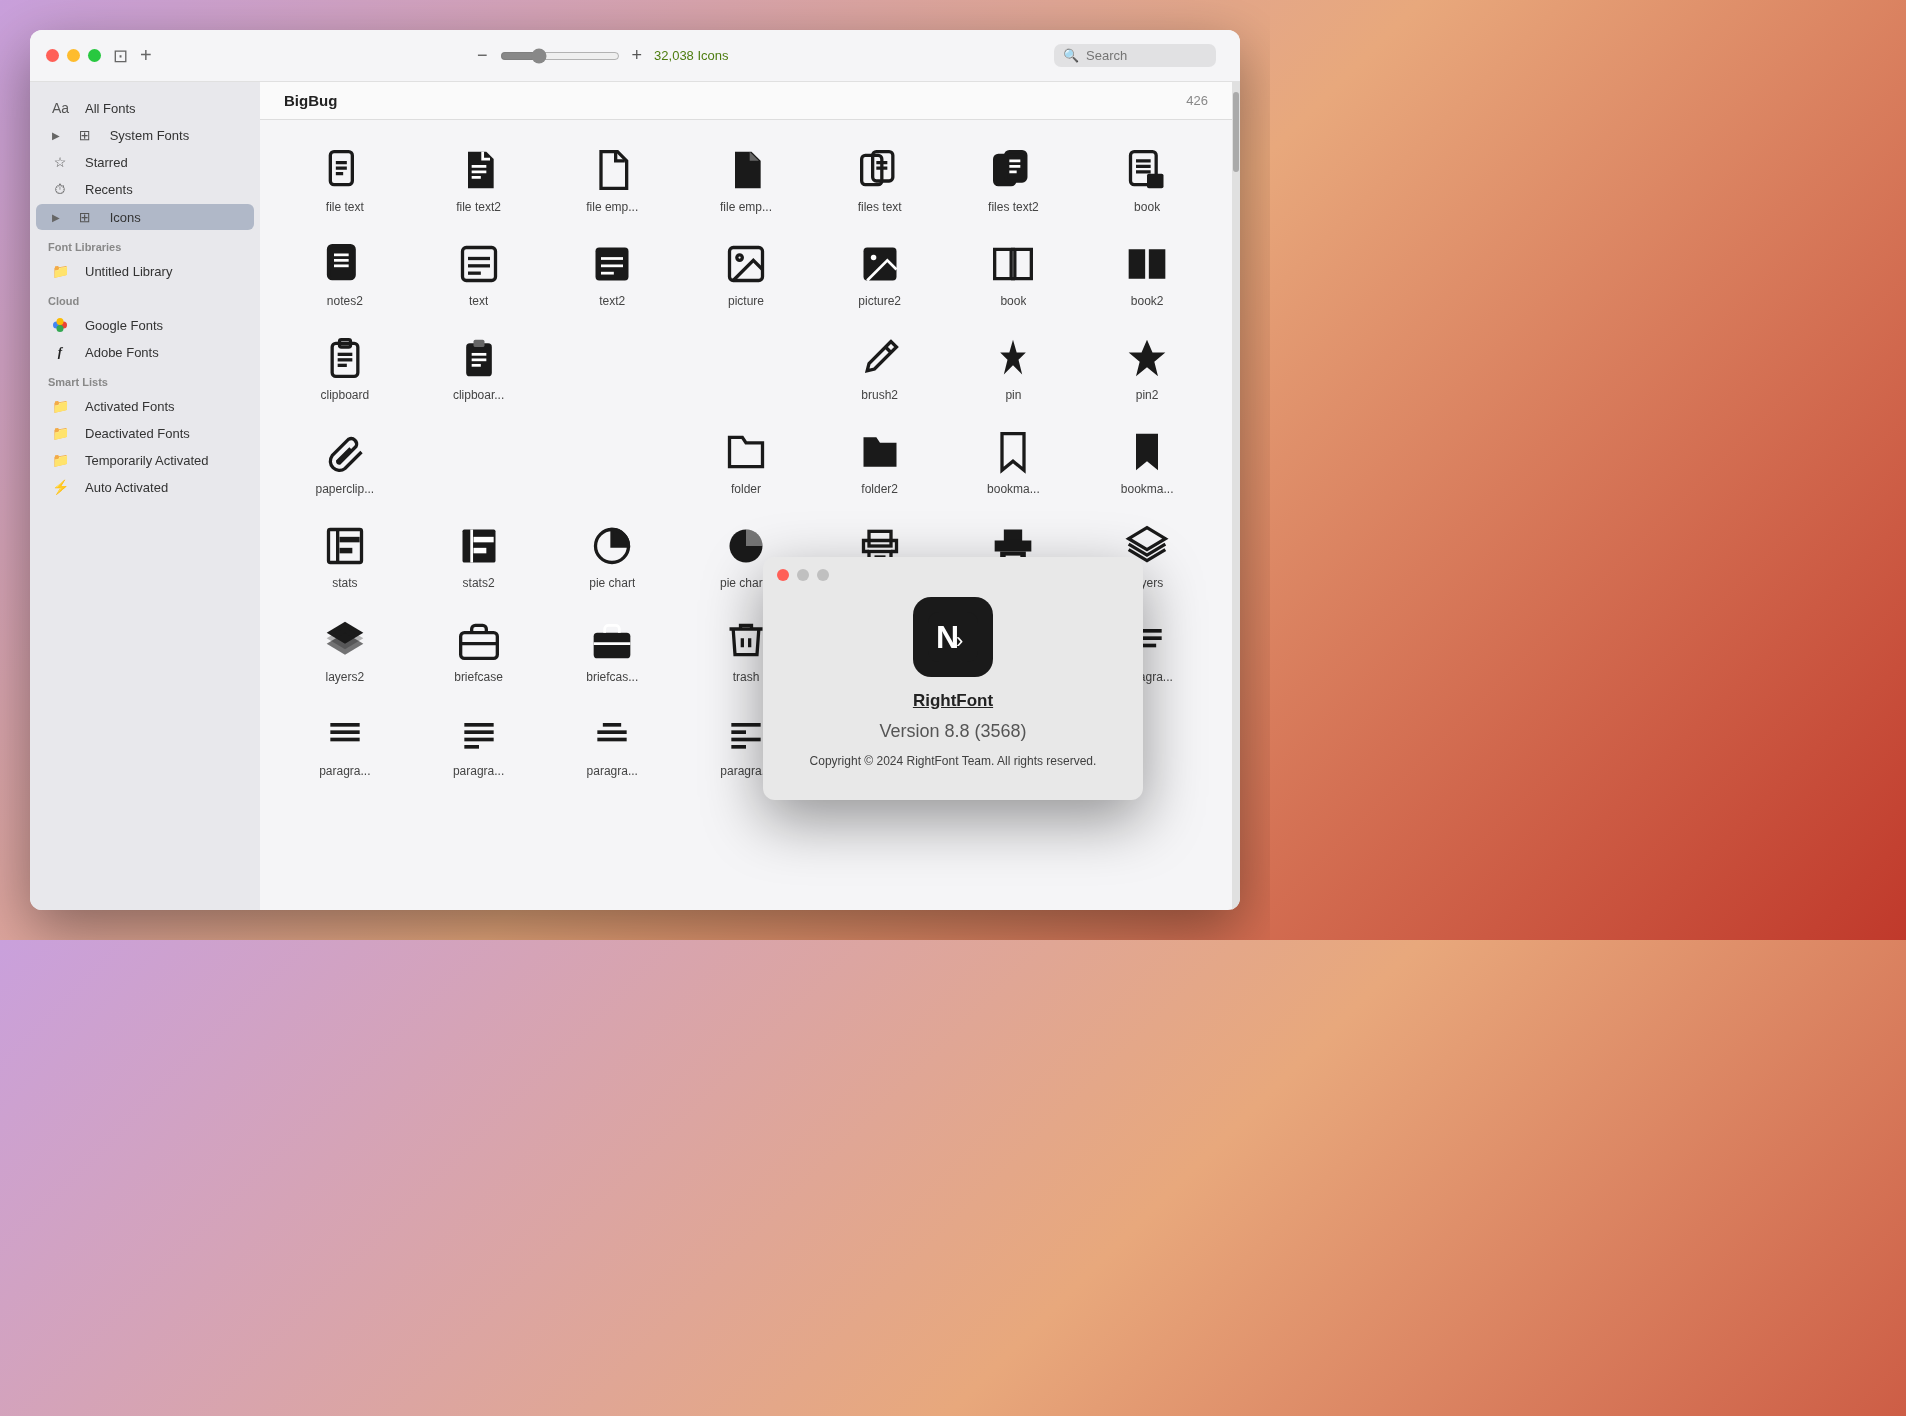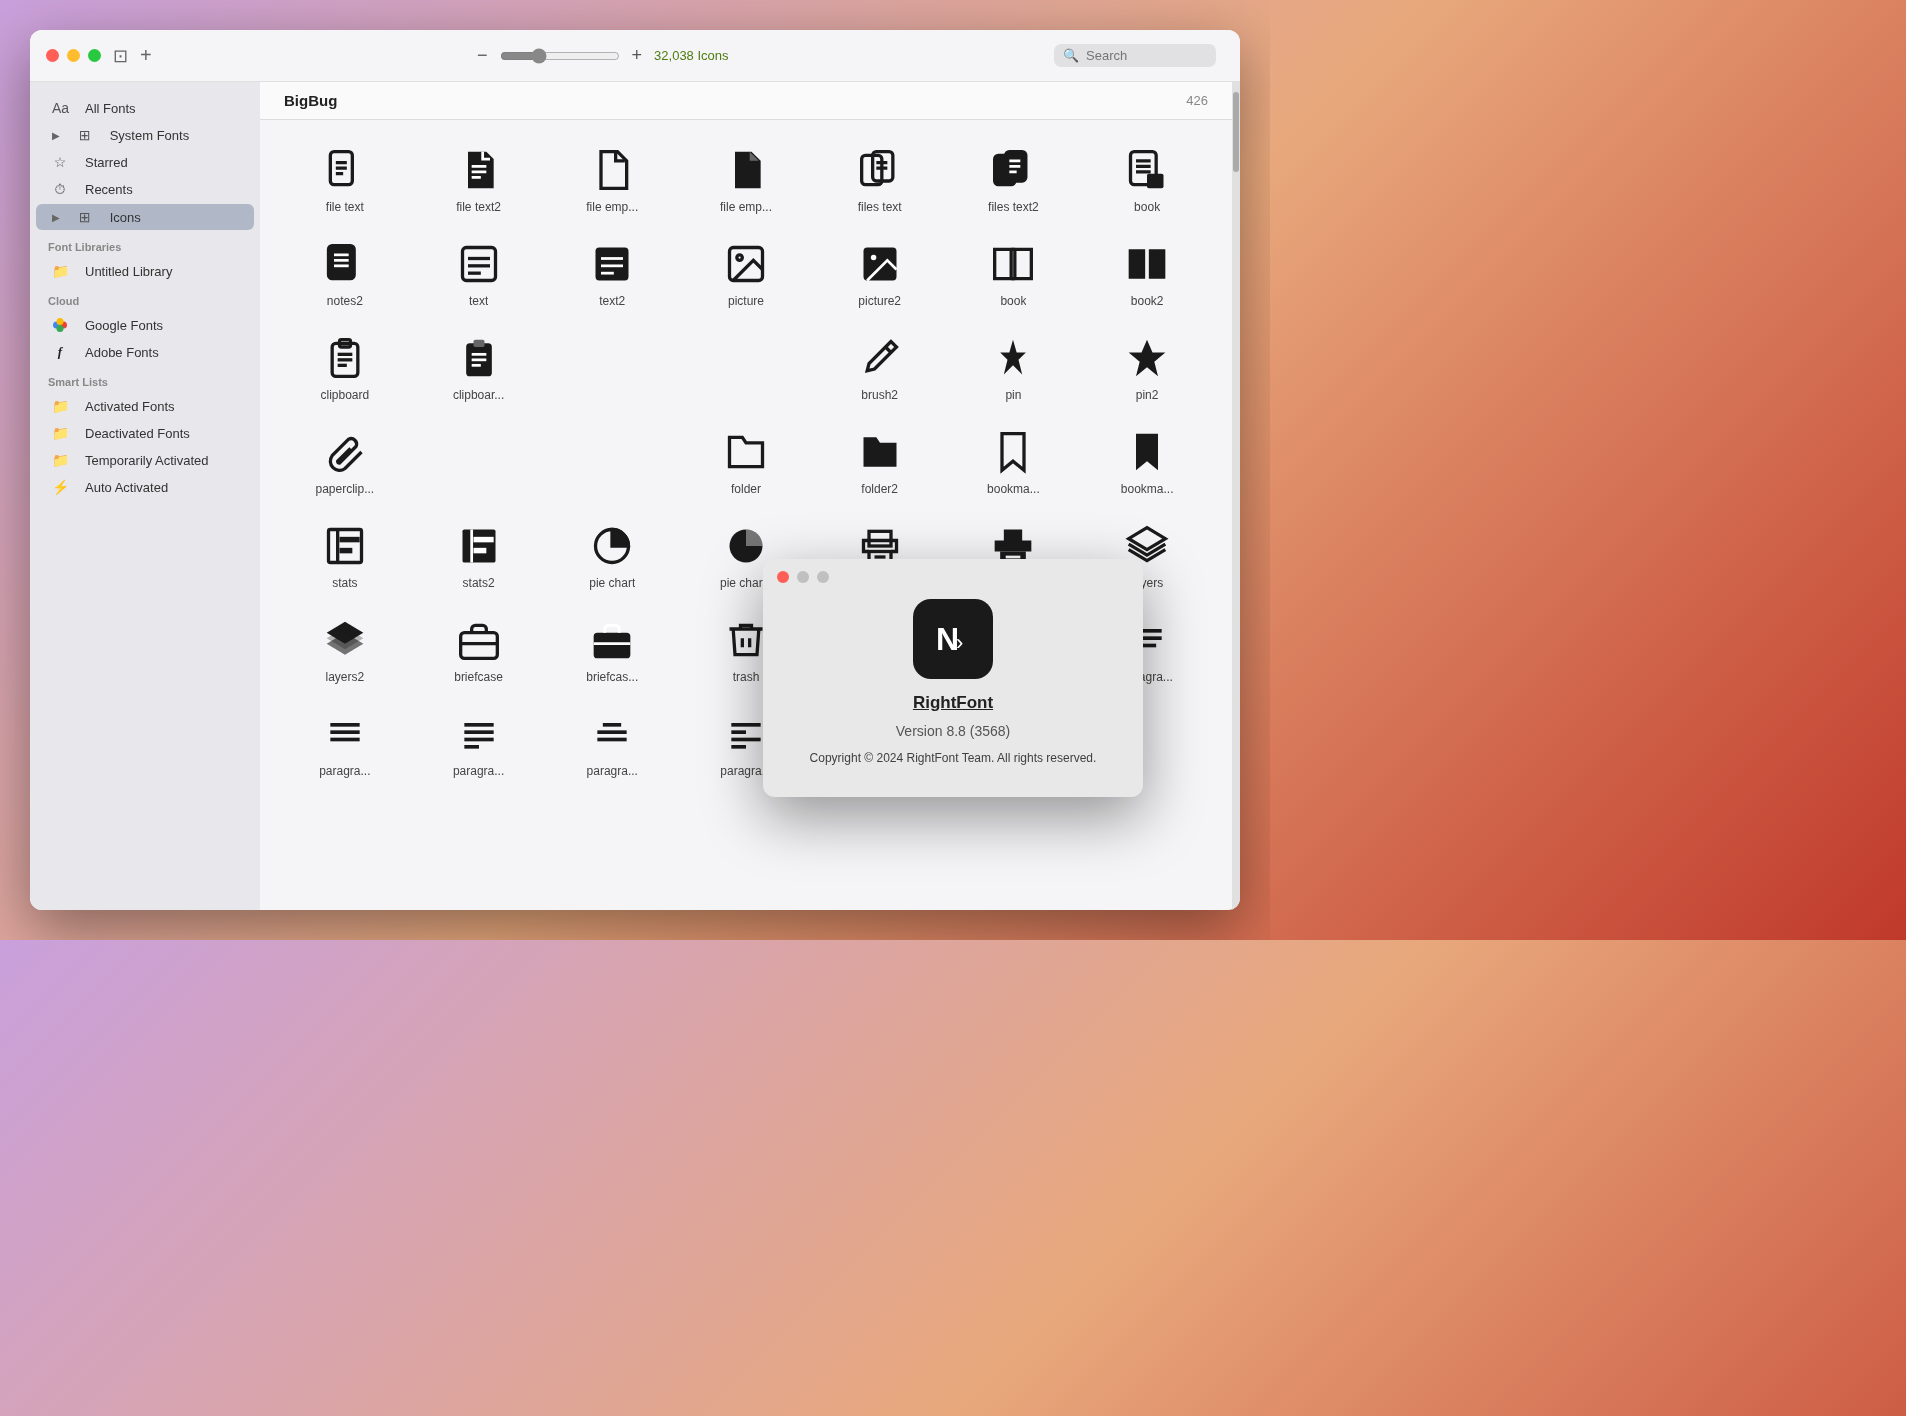--- a/index.html
+++ b/index.html
@@ -249,21 +249,21 @@
       margin-bottom: 4px;
     }
     .app-icon-wrapper svg { width: 50px; height: 50px; }
     .modal-app-name {
       font-size: 17px;
       font-weight: 600;
       color: #222;
       text-decoration: underline;
     }
     .modal-version {
-      font-size: 14px;
+      font-size: 18px;
       color: #555;
     }
     .modal-copyright {
       font-size: 12px;
       color: #404040;
       text-align: left;
       line-height: 1.5;
     }
     
     .sidebar::-webkit-scrollbar { width: 0; }

